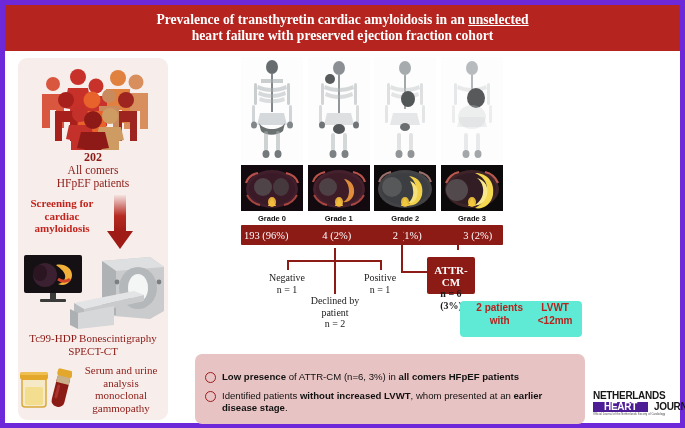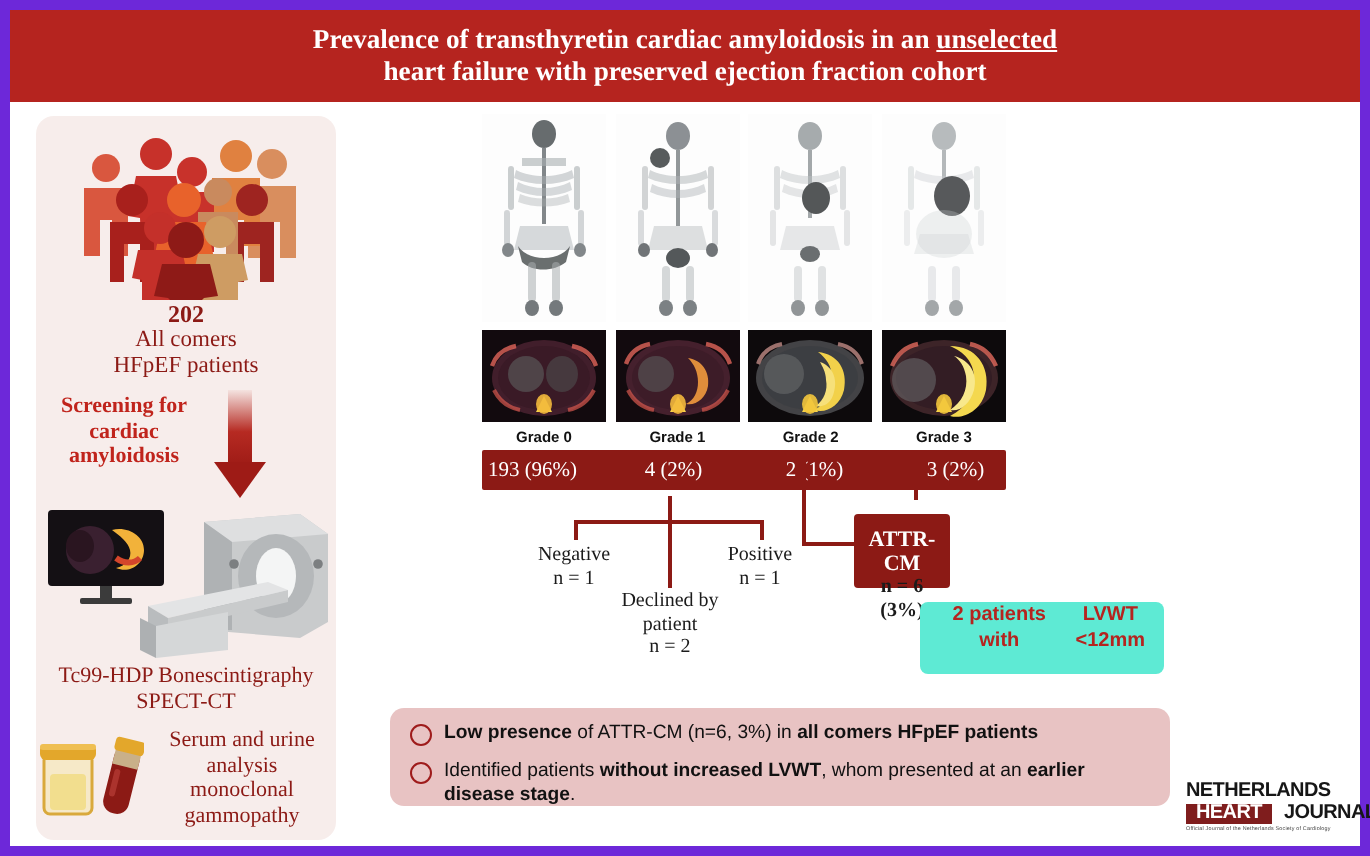--- a/index.html
+++ b/index.html
@@ -110,44 +110,44 @@
     position:absolute;left:455px;top:296px;width:122px;height:36px;
     background:#5eead4;border-radius:4px;
     display:flex;flex-direction:row;justify-content:center;padding-left:11px;
     box-sizing:border-box;
     font-family:"Liberation Sans", sans-serif;font-weight:bold;font-size:10px;
     color:#B5241F;line-height:13px;text-align:center;
   }
 
   
   .concl{
-    position:absolute;left:190px;top:349px;width:390px;height:49px;
-    background:#E8C3C3;border-radius:7px;padding:7px 10px;box-sizing:border-box;
+    position:absolute;left:190px;top:349px;width:390px;height:70px;
+    background:#E8C3C3;border-radius:7px;padding:17px 10px;box-sizing:border-box;
   }
   .bullet-row{display:flex;align-items:flex-start;margin-bottom:6px;}
   .bullet{
     flex:0 0 11px;width:11px;height:11px;border:1.7px solid #9E1B1B;
     border-radius:50%;margin-top:1px;margin-right:6px;box-sizing:border-box;
   }
   .bullet-text{
     font-family:"Liberation Sans", sans-serif;font-size:9.6px;color:#111;
     line-height:12.5px;
   }
   .bullet-text b{font-weight:bold;}
 
   
   .logo{position:absolute;left:588px;top:386px;width:85px;}
   .logo-l1{
     font-family:"Liberation Sans", sans-serif;font-weight:bold;font-size:10px;
     letter-spacing:-0.3px;color:#161616;line-height:10.5px;
   }
   .logo-l2{display:flex;align-items:center;line-height:10.5px;}
   .logo-heart{
-    background:#7f1d1d;color:#fff;font-weight:bold;font-size:10px;
-    font-family:"Liberation Sans", sans-serif;padding:0 5px;letter-spacing:-0.3px;
+    background:#4c1d95;color:#fff;font-weight:bold;font-size:10px;
+    font-family:"Liberation Sans", sans-serif;padding:0 11px;letter-spacing:-0.3px;
   }
   .logo-journal{
     font-family:"Liberation Sans", sans-serif;font-weight:bold;font-size:10px;
     color:#161616;letter-spacing:-0.3px;margin-left:6px;
   }
   .logo-tag{
     font-family:"Liberation Sans", sans-serif;font-size:2.7px;color:#444;
     margin-top:1px;letter-spacing:0.1px;
   }
 </style>

